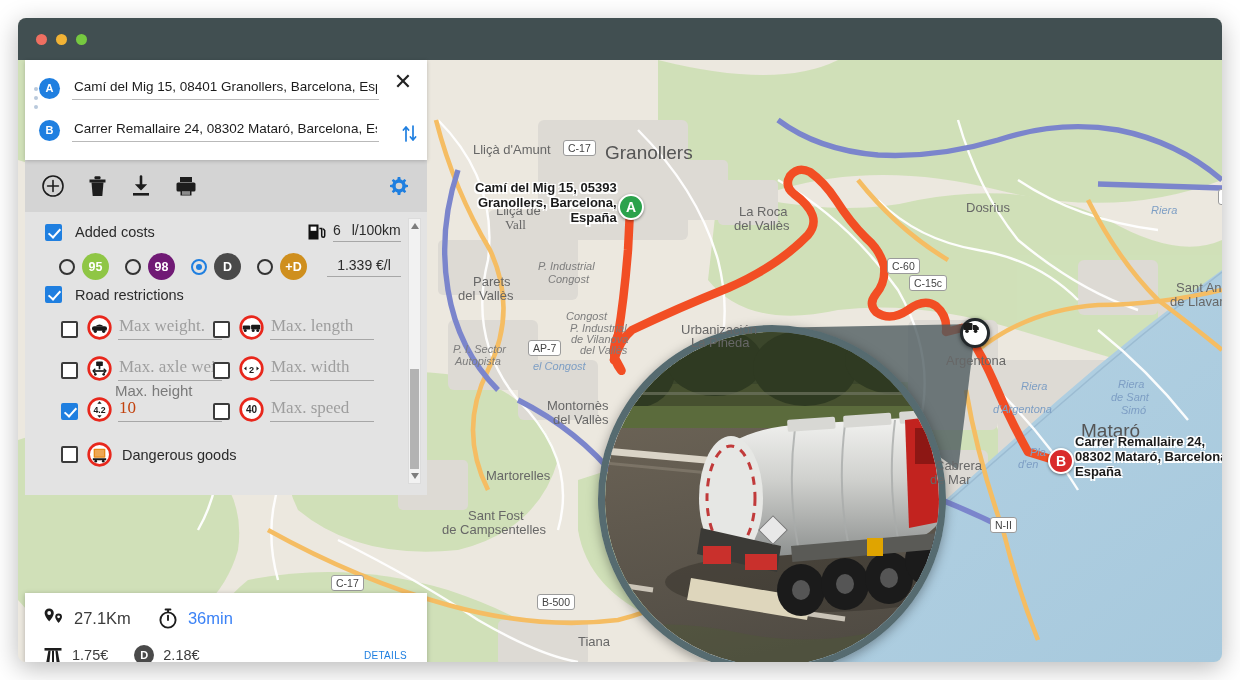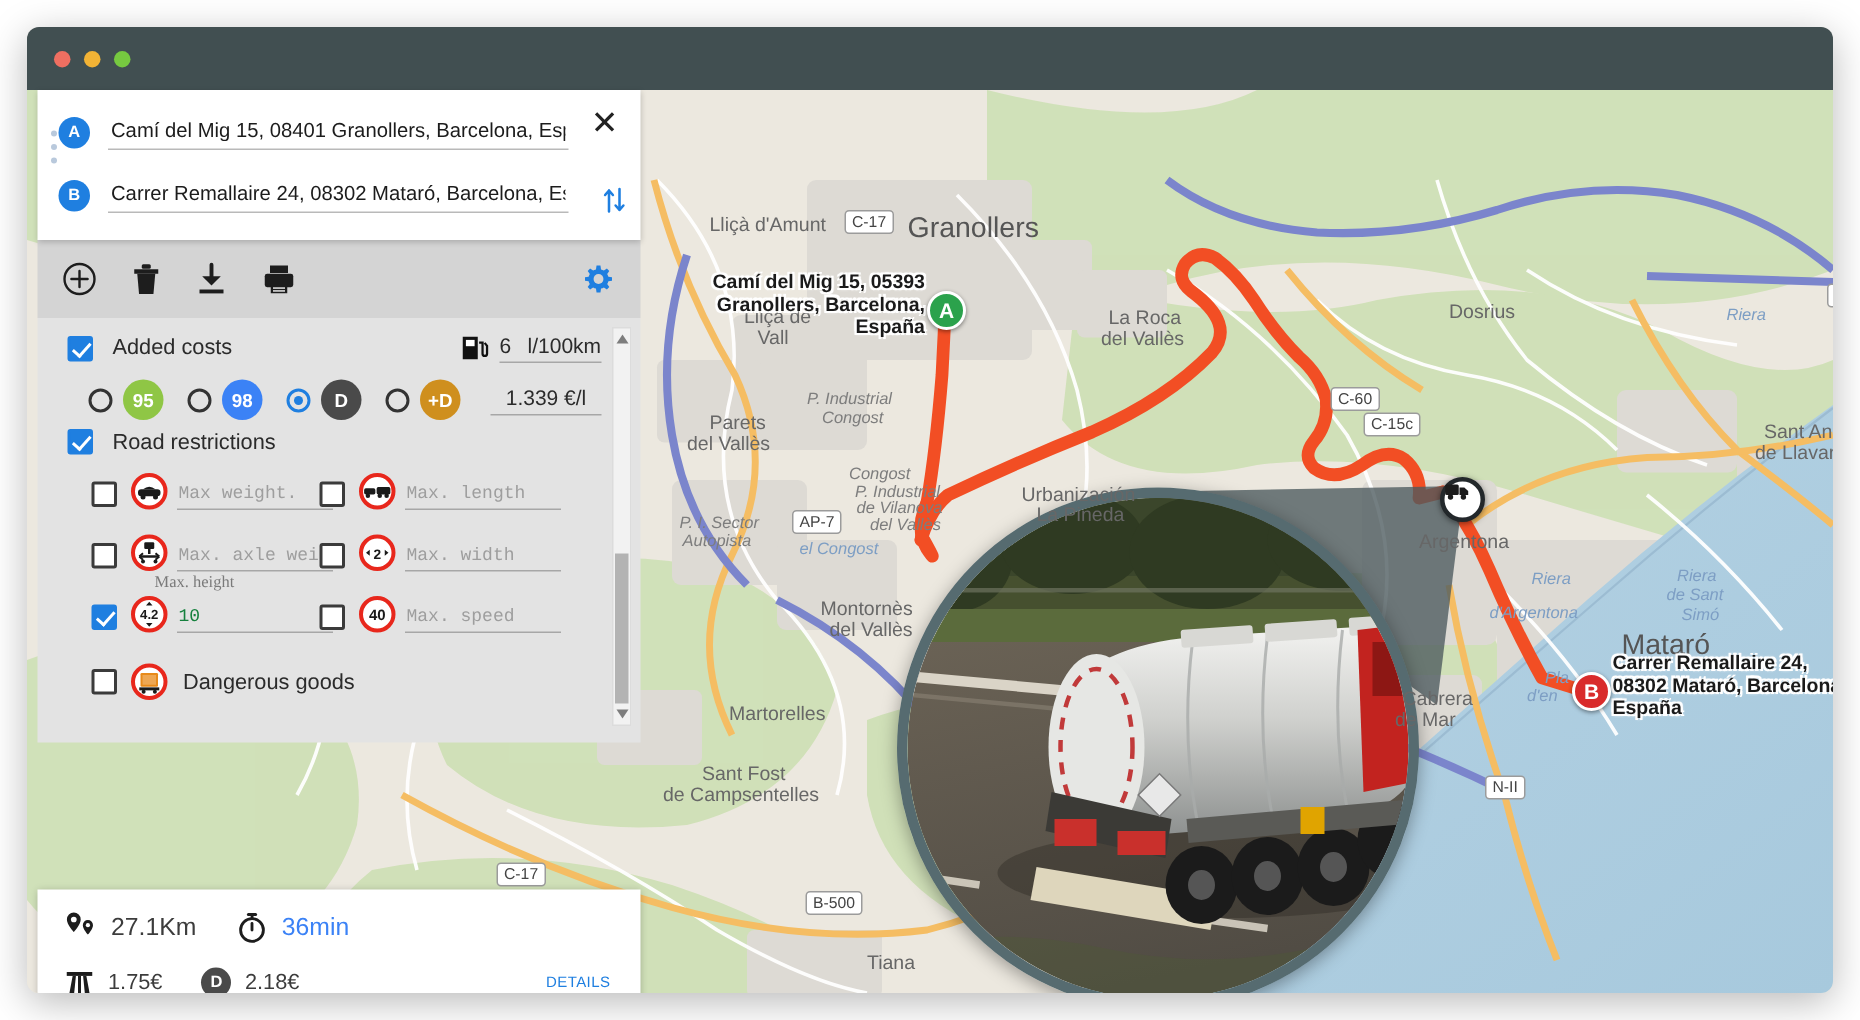--- a/index.html
+++ b/index.html
@@ -215,28 +215,28 @@
   }
   .rest-cell { display: flex; align-items: flex-end; position: relative; }
   .rest-cell .chk { margin-bottom: 2px; }
   .sign {
     width: 25px; height: 25px; flex-shrink: 0;
     margin: 0 6px 0 9px;
   }
   .rest-input {
     border: none; border-bottom: 1px solid #a7a7a7;
     background: transparent; outline: none;
-    font-family: Liberation Mono, monospace;
-    font-size: 12px; color: #15803d;
+    font-family: Liberation Serif, serif;
+    font-size: 17px; color: #c2410c;
     width: 104px; padding: 0 1px 3px 1px;
   }
   .rest-input::placeholder { color: #9e9e9e; }
   .minilabel {
-    position: absolute; left: 42px; top: -15px;
-    font-size: 11px; color: #7a7a7a; font-family: Liberation Serif, serif;
+    position: absolute; left: 54px; top: -15px;
+    font-size: 15px; color: #7a7a7a;
   }
 
   #dangerous-row { display: flex; align-items: center; margin: 20px 0 0 16px; }
 
   
   #scroll {
     position: absolute; right: 6px; top: 6px;
     width: 13px; height: 266px;
     background: #f2f2f2; border: 1px solid #dcdcdc;
   }
@@ -479,21 +479,21 @@
             <rect x="262" y="206" width="16" height="18" fill="#e0a400"></rect>
           </g>
         </g>
       </svg>
     </div>
 
     <div id="map-labels">
         <div class="maplabel town2" style="left: 455px; top: 82px;">Lliçà d'Amunt</div>
         <div class="maplabel big" style="left: 587px; top: 82px;">Granollers</div>
         <div class="maplabel town2" style="left: 478px; top: 143px;">Lliçà de</div>
-        <div class="maplabel town2" style="left: 487px; top: 157px;">Vall</div>
+        <div class="maplabel town2" style="left: 487px; top: 157px; font-family: Liberation Serif, serif;">Vall</div>
         <div class="maplabel town2" style="left: 455px; top: 214px;">Parets</div>
         <div class="maplabel town2" style="left: 440px; top: 228px;">del Vallès</div>
         <div class="maplabel small" style="left: 520px; top: 200px;">P. Industrial</div>
         <div class="maplabel small" style="left: 530px; top: 213px;">Congost</div>
         <div class="maplabel small" style="left: 548px; top: 250px;">Congost</div>
         <div class="maplabel small" style="left: 552px; top: 262px;">P. Industrial</div>
         <div class="maplabel small" style="left: 553px; top: 273px;">de Vilanova</div>
         <div class="maplabel small" style="left: 562px; top: 284px;">del Vallès</div>
         <div class="maplabel small" style="left: 435px; top: 283px;">P. I. Sector</div>
         <div class="maplabel small" style="left: 437px; top: 295px;">Autopista</div>
@@ -646,21 +646,21 @@
               <span>6</span>
               <span style="margin-left:7px">l/100km</span>
             </span>
           </span>
         </div>
 
         <div id="fuelrow">
           <span class="radio"></span>
           <span class="fuelchip" style="background:#8fc645">95</span>
           <span class="radio"></span>
-          <span class="fuelchip" style="background:#3b82f6">98</span>
+          <span class="fuelchip" style="background:#701a75">98</span>
           <span class="radio on"></span>
           <span class="fuelchip" style="background:#4a4a4a">D</span>
           <span class="radio"></span>
           <span class="fuelchip" style="background:#cf8f1e">+D</span>
           <span class="underline-field" style="margin-left:4px;min-width:74px;text-align:center;">1.339 €/l</span>
         </div>
 
         <div class="optrow" style="margin-top:4px">
           <span class="chk on"></span>
           <span class="opt-label">Road restrictions</span>

